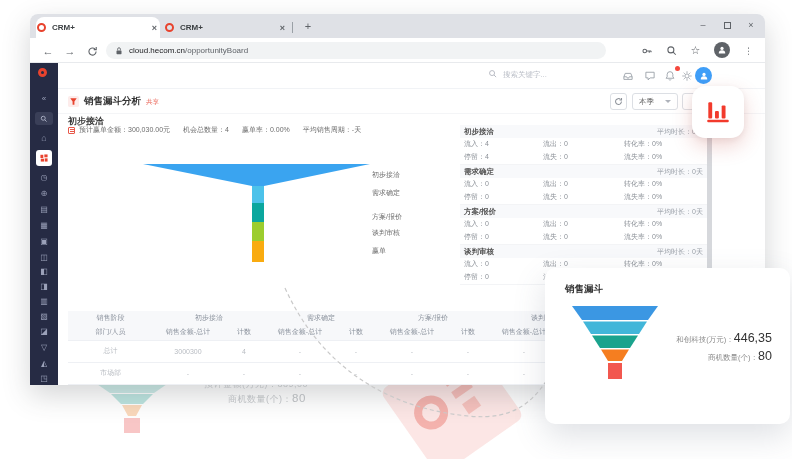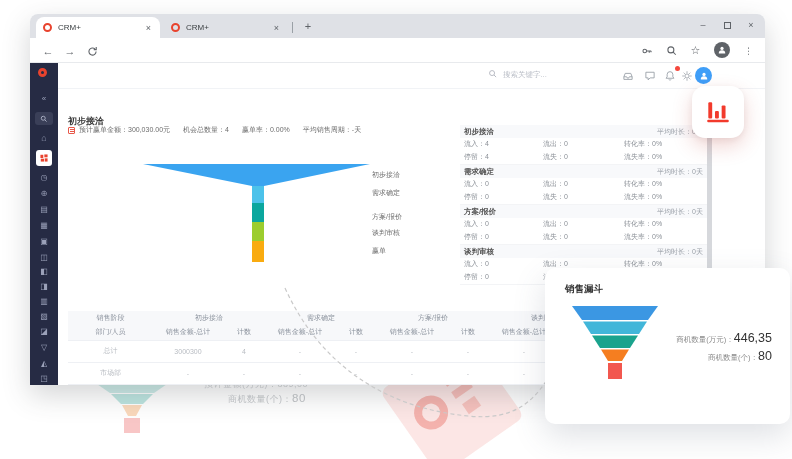--- a/index.html
+++ b/index.html
@@ -21,21 +21,21 @@
   .stamp .bar2 { position:absolute; left:58px; top:42px; width:21px; height:8px; background:rgba(233,102,92,.40); }
   .stamp .bar3 { position:absolute; left:60px; top:58px; width:15px; height:12px; background:rgba(233,102,92,.35); }
 
   .dash-overlay { position:absolute; inset:0; z-index:5; pointer-events:none; }
 
   
   .window { position:absolute; left:30px; top:14px; width:735px; height:371px; background:#fff;
             border-radius:8px 8px 0 0; box-shadow:0 10px 28px rgba(60,64,67,.22); z-index:1; }
 
   .tabstrip { position:relative; height:24px; background:#dfe1e6; border-radius:8px 8px 0 0; }
-  .tab { position:absolute; top:3px; height:21px; display:flex; align-items:center; padding:0 7px; width:124px; }
+  .tab { position:absolute; top:3px; height:21px; display:flex; align-items:center; padding:0 1px; width:124px;font-weight:bold; }
   .tab.active { left:6px; background:#fff; border-radius:8px 8px 0 0; }
   .tab.inactive { left:134px; }
   .favicon { width:9px; height:9px; border:2.5px solid #e8432e; border-radius:50%; flex:0 0 auto; }
   .tab-title { font-size:8px; color:#3c4043; margin-left:6px; flex:1; }
   .tab-x { font-size:9px; color:#5f6368; padding:0 2px; }
   .tab-sep { position:absolute; left:262px; top:8px; width:1px; height:11px; background:#9aa0a6; }
   .newtab { position:absolute; left:269px; top:3px; width:18px; height:18px; font-size:11px; color:#5f6368;
             display:flex; align-items:center; justify-content:center; }
   .win-controls { position:absolute; right:2px; top:0; height:22px; display:flex; }
   .win-controls .wc { width:24px; height:22px; display:flex; align-items:center; justify-content:center;
@@ -191,20 +191,28 @@
 
     <div class="addressbar">
       <span class="nav-ico" style="left:10px">←</span>
       <span class="nav-ico" style="left:32px">→</span>
       <span class="nav-ico" style="left:54px">
         <svg width="11" height="11" viewBox="0 0 16 16">
             <path d="M13.2 8a5.2 5.2 0 1 1-1.6-3.7" fill="none" stroke="#5f6368" stroke-width="1.6"></path>
             <path d="M13.4 1.6v3.6H9.8" fill="none" stroke="#5f6368" stroke-width="1.6"></path>
           </svg>
       </span>
+      <div class="url-pill">
+        <svg width="10" height="10" viewBox="0 0 16 16">
+          <rect x="4" y="7" width="8" height="6" rx="1" fill="#5f6368"></rect>
+          <path d="M5.8 7V5a2.2 2.2 0 0 1 4.4 0v2" fill="none" stroke="#5f6368" stroke-width="1.4"></path>
+        </svg>
+        <span class="url-domain">cloud.hecom.cn</span>
+          <span class="url-path">/opportunityBoard</span>
+      </div>
       <span class="bar-ico" style="left:608px">
         <svg width="12" height="12" viewBox="0 0 16 16">
             <circle cx="5" cy="8" r="2.4" fill="none" stroke="#5f6368" stroke-width="1.4"></circle>
             <path d="M7.4 8h6.2M11 8v2.4M13.4 8v1.8" fill="none" stroke="#5f6368" stroke-width="1.4"></path>
           </svg>
       </span>
       <span class="bar-ico" style="left:633px">
         <svg width="12" height="12" viewBox="0 0 16 16">
             <circle cx="6.5" cy="6.5" r="4" fill="none" stroke="#5f6368" stroke-width="1.4"></circle>
             <path d="M9.6 9.6l3.4 3.4" stroke="#5f6368" stroke-width="1.4"></path>
@@ -291,20 +299,41 @@
               </svg>
           </span>
           <span class="avatar-blue">
             <svg width="10" height="10" viewBox="0 0 16 16">
                 <circle cx="8" cy="5.5" r="2.6" fill="#fff"></circle>
                 <path d="M2.8 13.5a5.2 5.2 0 0 1 10.4 0z" fill="#fff"></path>
               </svg>
           </span>
         </div>
 
+        <div class="toolbar">
+          <div class="pg-title-wrap">
+            <svg width="11" height="11" viewBox="0 0 12 12">
+                <rect x="0" y="0" width="12" height="12" rx="2" fill="#fdeceb"></rect>
+                <polygon points="2.5,2.5 9.5,2.5 7,6 7,9.5 5,9.5 5,6" fill="#e8432e"></polygon>
+              </svg>
+            <span class="pg-title">销售漏斗分析</span>
+            <span class="pg-tag">共享</span>
+          </div>
+          <div class="tb-btn" style="left:552px; width:17px">
+            <svg width="9" height="9" viewBox="0 0 16 16">
+                <path d="M13.2 8a5.2 5.2 0 1 1-1.6-3.7" fill="none" stroke="#8b9097" stroke-width="1.8"></path>
+                <path d="M13.4 1.6v3.6H9.8" fill="none" stroke="#8b9097" stroke-width="1.8"></path>
+              </svg>
+          </div>
+          <div class="tb-select">
+            <span class="val">本季</span>
+            <span class="caret"></span>
+          </div>
+          <div class="tb-btn" style="left:624px; width:34px"></div>
+        </div>
 
         <div class="company">初步接洽</div>
         <div class="summary">
           <span class="sum-ico"></span>
           <span class="s-item">预计赢单金额：300,030.00元</span>
           <span class="s-item">机会总数量：4</span>
           <span class="s-item">赢单率：0.00%</span>
           <span class="s-item">平均销售周期：-天</span>
         </div>
 
@@ -462,21 +491,21 @@
   <div class="card">
     <div class="card-title">销售漏斗</div>
     <svg class="card-funnel" width="110" height="90">
       <polygon points="2,0 88,0 78,14 12,14" fill="#3b97e3"></polygon>
       <polygon points="13,15.5 77,15.5 69,28 21,28" fill="#41b6d9"></polygon>
       <polygon points="22,29.5 68,29.5 60,42 30,42" fill="#1aa38d"></polygon>
       <polygon points="31,43.5 59,43.5 52,55 38,55" fill="#f57e20"></polygon>
       <rect x="38" y="57" width="14" height="16" fill="#f2574f"></rect>
     </svg>
     <div class="metric m1">
-      <span class="m-label">商机数量(万元)：</span><span class="m-value">446,35</span>
+      <span class="m-label">和创科技(万元)：</span><span class="m-value">446,35</span>
     </div>
     <div class="metric m2">
       <span class="m-label">商机数量(个)：</span><span class="m-value">80</span>
     </div>
   </div>
 
   <div class="iconcard">
     <svg width="28" height="28" viewBox="0 0 26 26">
       <rect x="4" y="4" width="3.6" height="15" rx="1" fill="#f23a2c"></rect>
       <rect x="10.2" y="12" width="3.6" height="7" rx="1" fill="#f23a2c"></rect>

